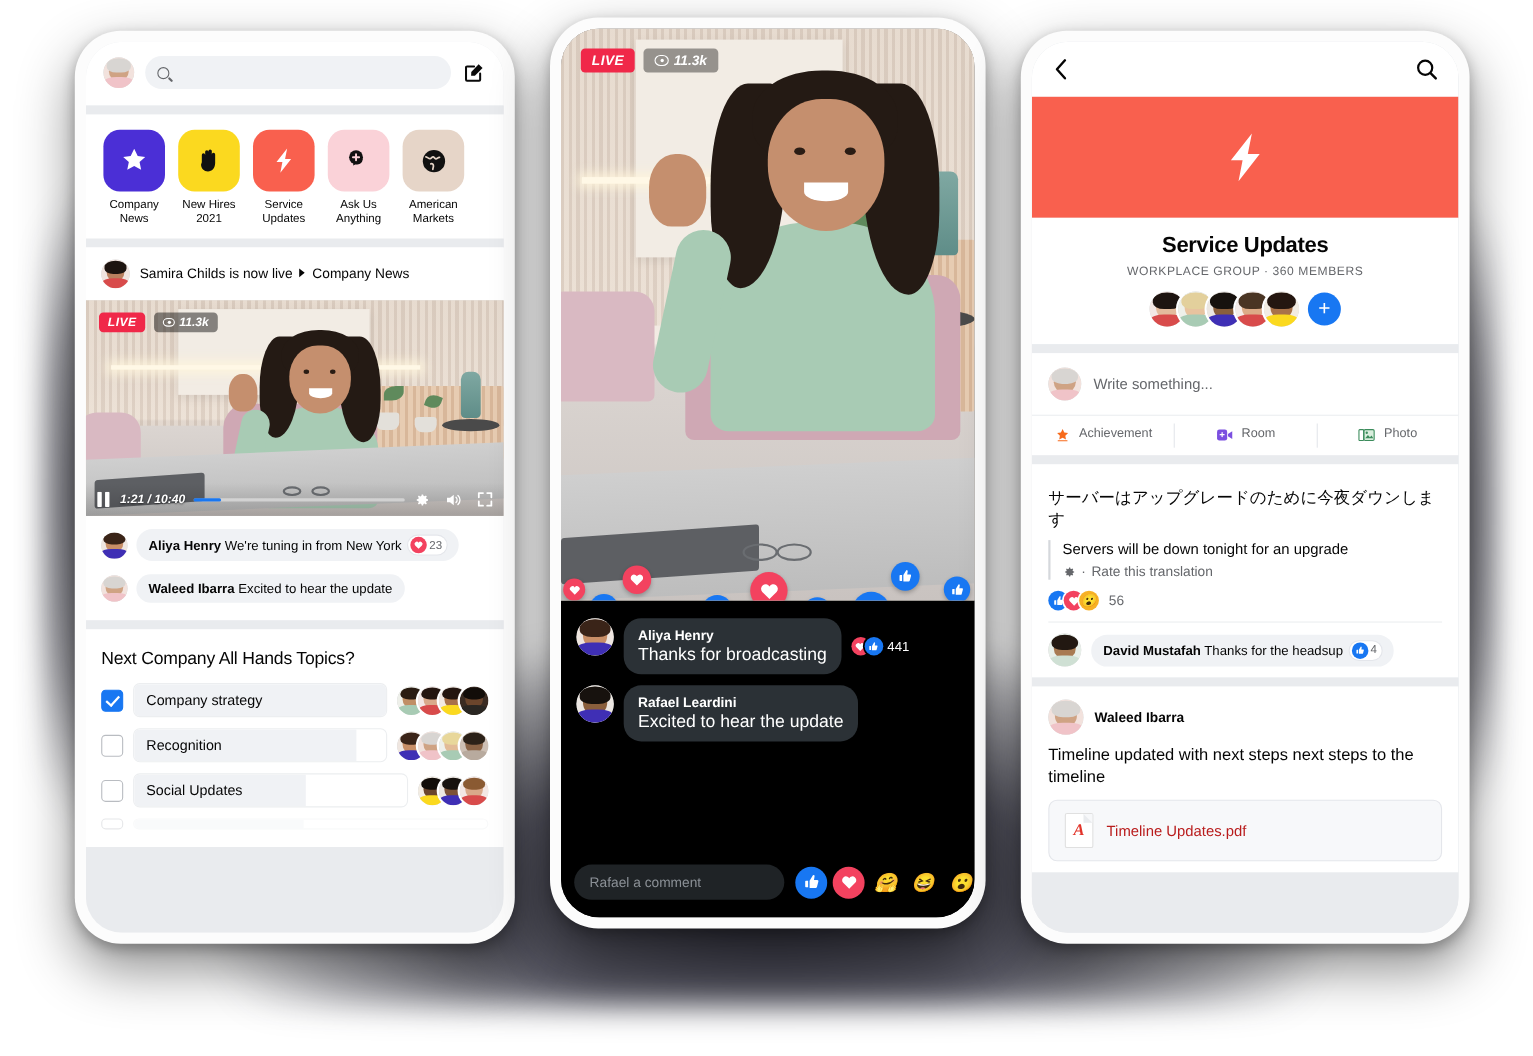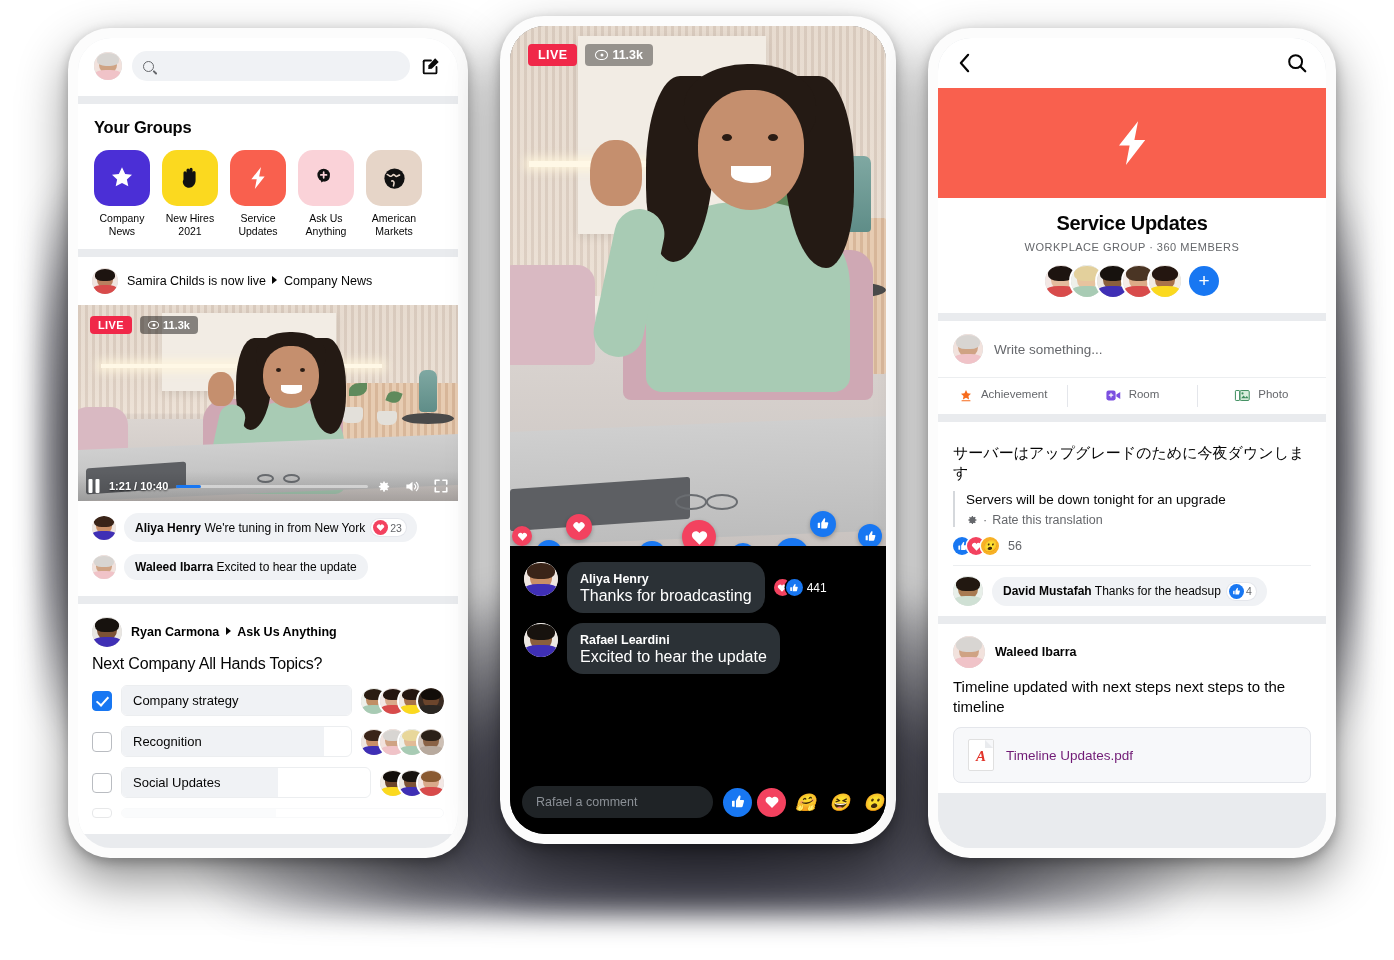--- a/index.html
+++ b/index.html
@@ -78,21 +78,21 @@
   .glabel { font-size:10.5px; line-height:12.5px; color:#050505; margin-top:6px; }
 
   .gap { height:8px; background:#e9ebee; }
 
   .livehead { display:flex; align-items:center; gap:9px; padding:11px 14px; background:#fff; }
   .livehead .t { font-size:12.5px; color:#050505; }
   .livehead .t b { font-weight:normal; }
   .tri { display:inline-block; width:0;height:0; border-left:5px solid #050505; border-top:4px solid transparent; border-bottom:4px solid transparent; margin:0 3px; vertical-align:1px;}
 
   
-  .scene { position:relative; width:100%; overflow:hidden; background:#ded7d0; }
+  .scene { position:relative; width:100%; overflow:hidden; background:#ded7d0;font-style:italic; }
   .scene.s1 { height:196px; }
   .scene-bg { position:absolute; inset:0;
     background:
       linear-gradient(180deg,#e6ddd4 0%,#eee6de 42%,#f3ece4 55%, #dcd6d2 56%, #c9c3c0 100%);
   }
   .wall-panel{ position:absolute; left:0; top:0; width:100%; height:58%;
     background: repeating-linear-gradient(90deg, rgba(205,186,170,.55) 0 3px, rgba(232,218,204,.55) 3px 7px);}
   .wall-box{ position:absolute; left:22%; top:4%; width:46%; height:40%; background:#f2ece4; box-shadow:0 3px 9px rgba(0,0,0,.08);}
   .lightbar{ position:absolute; left:6%; top:30%; width:74%; height:4px; background:#fff8e6; box-shadow:0 0 10px 4px rgba(255,246,220,.85);}
   .credenza{ position:absolute; right:0; top:40%; width:44%; height:34%;
@@ -211,21 +211,21 @@
   .rxrow .rx { width:18px;height:18px; box-shadow:0 0 0 1.5px #fff; }
   .rxrow .stackrx .rx + .rx { margin-left:-4px; }
   .rxrow .num { font-size:12.5px; color:#65676b; margin-left:3px; }
   .post-divider { height:1px; background:#eceef0; margin:10px 0 0 0; }
   .pcmt { display:flex; align-items:center; gap:9px; padding-top:10px; }
   .pcmt .bubble { font-size:12px; }
   .attach { margin-top:10px; border:1px solid #e4e6eb; border-radius:8px; background:#f7f8fa; display:flex; align-items:center; gap:12px; padding:11px 14px;}
   .pdf-ico { width:26px; height:32px; background:#fff; border:1px solid #e0e0e0; border-radius:2px; position:relative; flex:none;}
   .pdf-ico::before{content:""; position:absolute; right:0; top:0; border-width:0 8px 8px 0; border-style:solid; border-color:#e9ebee #f7f8fa; }
   .pdf-ico .a { position:absolute; left:50%; top:52%; transform:translate(-50%,-50%); color:#e2342a; font-size:15px; font-weight:bold; font-family:"Liberation Serif", serif;}
-  .attach-name { font-size:13.5px; color:#701a75; }
+  .attach-name { font-size:13.5px; color:#b91c1c; }
 </style>
 </head>
 <body>
 
 <div class="stage">
   <div class="shadow-blob"></div>
   <div class="shadow-blob2"></div>
   <div class="shadow-blob3"></div>
 
   <div class="phone" id="phone-left">
@@ -247,21 +247,20 @@
           <svg class="compose-ico" viewBox="0 0 24 24">
             <path d="M4 7v12a1 1 0 0 0 1 1h12a1 1 0 0 0 1-1v-6" fill="none" stroke="#0a0a0a" stroke-width="2" stroke-linecap="round"></path>
             <path d="M4 7a1 1 0 0 1 1-1h7" fill="none" stroke="#0a0a0a" stroke-width="2" stroke-linecap="round"></path>
             <path d="M16.5 3.6 20.4 7.5 12.8 15 9 15.2l.2-3.8z" fill="#0a0a0a"></path>
           </svg>
         </div>
 
         <div class="gap"></div>
 
         <div class="card p1-groups">
-          <div class="p1-title">Your Groups</div>
           <div class="grouprow">
 
             <div class="group">
               <div class="gicon" style="background:#4b2fd6">
                 <svg width="30" height="30" viewBox="0 0 24 24">
                     <path d="M12 3.4l2.55 5.3 5.45.6-4.1 3.8 1.15 5.5L12 15.9 6.95 18.6 8.1 13.1 4 9.3l5.45-.6z" fill="#fff"></path>
                   </svg>
               </div>
               <div class="glabel">Company News</div>
             </div>
@@ -432,34 +431,20 @@
                 <span><b>Waleed Ibarra</b>
                 <span>Excited to hear the update</span></span>
               </div>
             </div>
           </div>
         </div>
 
         <div class="gap"></div>
 
         <div class="p1-poll">
-          <div class="poll-head">
-            <div class="avatar av-30">
-              <span class="face" style="background:#e9e6e2">
-                  <i class="skin" style="background:#7d5236"></i>
-                  <i class="hair" style="background:#17120e"></i>
-                  <i class="shirt" style="background:#3f2fb5"></i>
-                </span>
-            </div>
-            <div class="t" style="font-size:12.5px">
-              <b>Ryan Carmona</b>
-              <span class="tri"></span>
-              <b>Ask Us Anything</b>
-            </div>
-          </div>
           <div class="poll-q">Next Company All Hands Topics?</div>
 
           <div class="poll-opt">
             <span class="cbx on"></span>
             <span class="bar-wrap">
               <i class="bar-fill" style="width:100%"></i>
               <span class="bar-label">Company strategy</span>
             </span>
             <span class="stack">
               <span class="avatar av-26">

